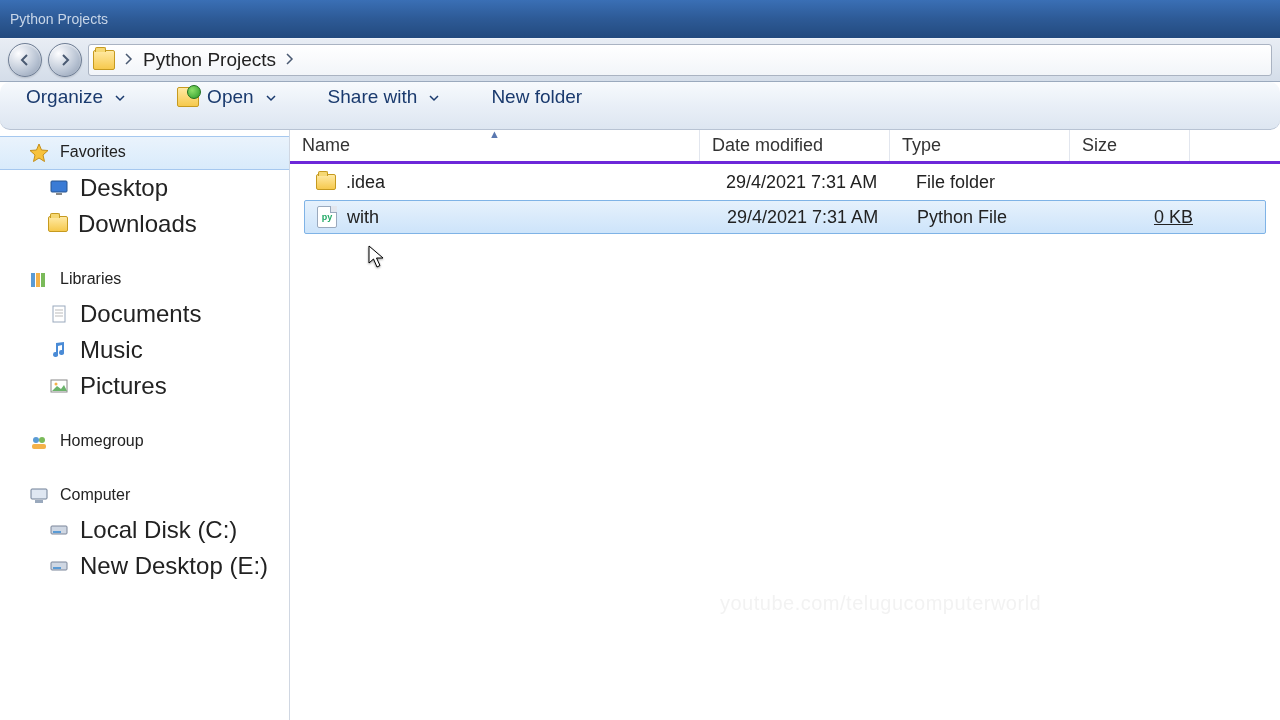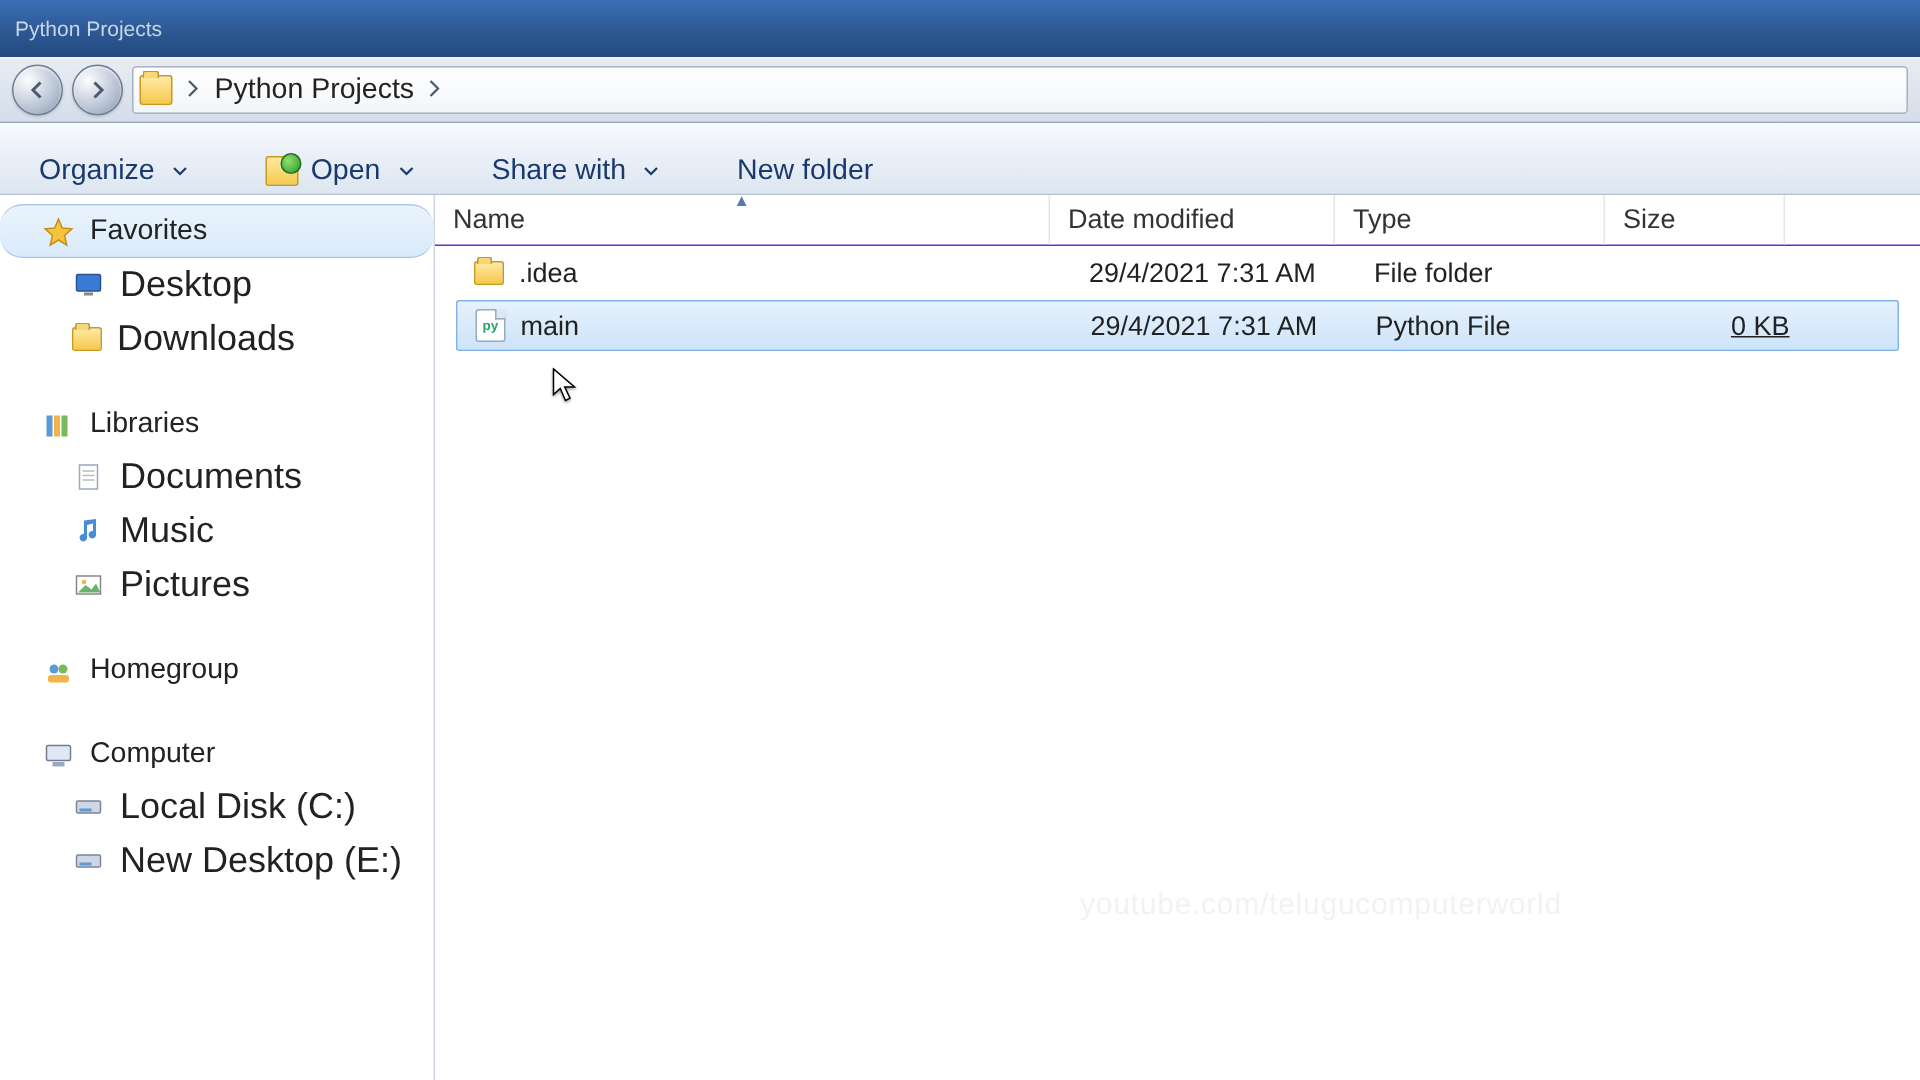--- a/index.html
+++ b/index.html
@@ -66,23 +66,24 @@
 .crumb-sep { color: #5a6578; font-size: 13px; padding: 0 6px; }
 .crumb-text { font-size: 19px; color: #222; }
 .crumb-sep svg { width: 8px; height: 12px; }
 
 
 .toolbar {
   height: 48px;
   background: linear-gradient(to bottom, #f7fafd 0%, #e9eff7 50%, #dde6f1 100%);
   border-bottom: 1px solid #b8c3d3;
   display: flex;
-  align-items: flex-end;
+  align-items: flex-start;
   padding: 0 18px;
   gap: 36px;
+  border-radius: 10px;
 }
 .tbitem {
   display: flex;
   align-items: center;
   gap: 8px;
   font-size: 19px;
   color: #1a3a6e;
   cursor: default;
   padding: 4px 8px;
 }
@@ -106,25 +107,24 @@
 
 .sidebar {
   width: 290px;
   border-right: 1px solid #d0d7e2;
   background: #fff;
   padding: 6px 0;
   overflow: hidden;
 }
 .side-group { margin-bottom: 22px; }
 .side-head {
-  display: flex; align-items: flex-end; gap: 10px;
+  display: flex; align-items: flex-start; gap: 10px;
   padding: 6px 10px 6px 28px;
-  font-size: 19px;
+  font-size: 16px;
   color: #222;
-  border-radius: 15px;
 }
 .side-head.active {
   background: linear-gradient(to bottom, #eaf3fc 0%, #d9ebfb 100%);
   border: 1px solid #a6c8ef;
   border-left: none;
   border-right: none;
 }
 .side-item {
   display: flex; align-items: center; gap: 10px;
   padding: 4px 10px 4px 48px;
@@ -136,21 +136,21 @@
 .star-ico svg path { fill: #f7c23c; stroke: #c48f1a; }
 .folder-ico { background: linear-gradient(to bottom,#ffe9a3,#f6c94d); border:1px solid #c69a1f; border-radius:2px; width:20px; height:16px; position:relative; }
 .folder-ico::before { content:""; position:absolute; top:-4px; left:1px; width:8px; height:4px; background:#f6d874; border:1px solid #c69a1f; border-bottom:none; border-radius:2px 2px 0 0; }
 
 
 .filearea { flex: 1; background: #fff; }
 .col-headers {
   display: grid;
   grid-template-columns: 410px 190px 180px 120px;
   height: 34px;
-  border-bottom: 1px solid #6d28d9;
+  border-bottom: 3px solid #6d28d9;
   align-items: center;
   font-size: 18px;
   color: #333;
 }
 .col-headers > div {
   padding: 0 12px;
   height: 100%;
   display: flex;
   align-items: center;
   border-right: 1px solid #e2e6ee;
@@ -397,21 +397,21 @@
       <div class="size">
           <span></span>
         </div>
     </div>
 
     <div class="filerow selected">
       <div>
         <span class="ico file-ico">
             <span class="py">py</span>
           </span>
-        <span>main</span>
+        <span>with</span>
       </div>
       <div>
           <span>29/4/2021 7:31 AM</span>
         </div>
       <div>
           <span>Python File</span>
         </div>
       <div class="size">
           <span>0 KB</span>
         </div>

